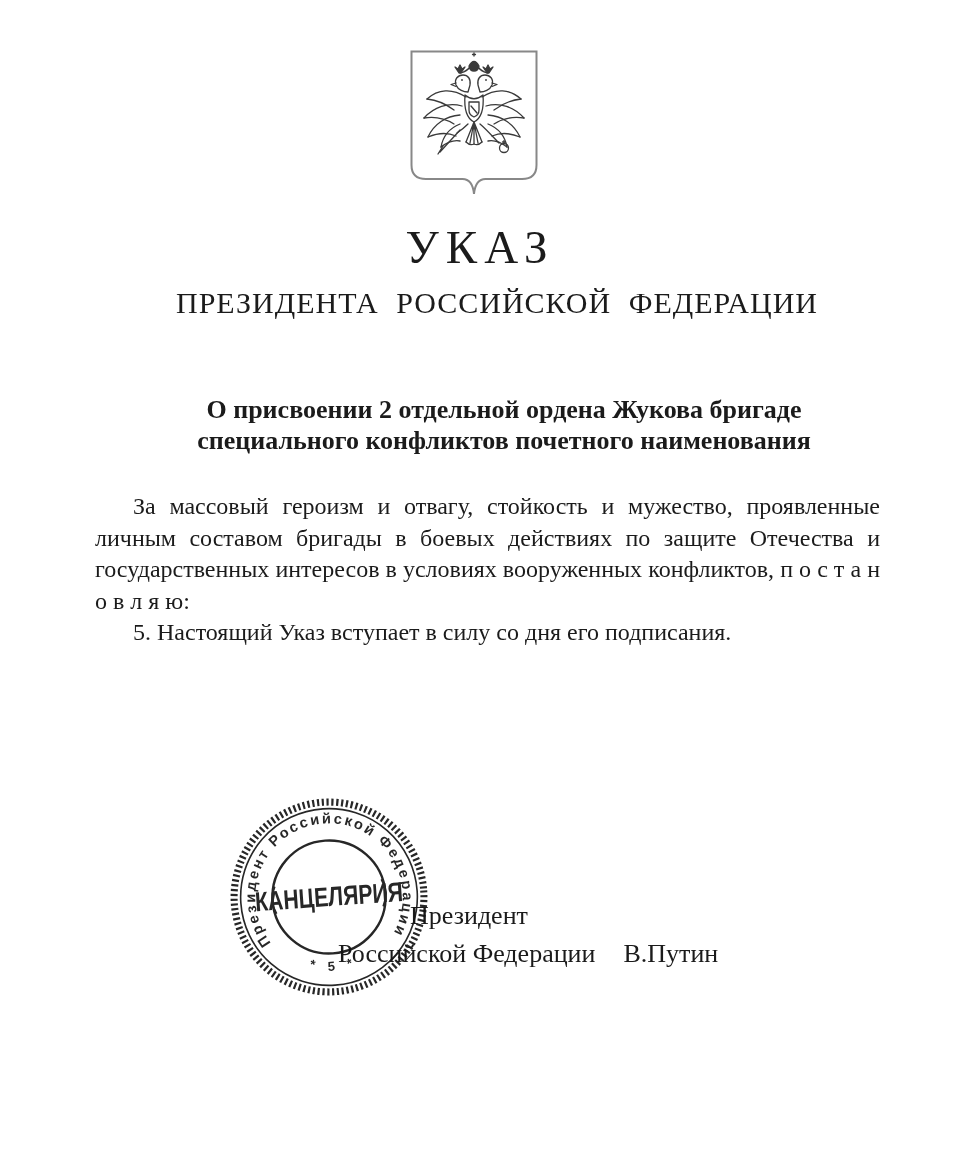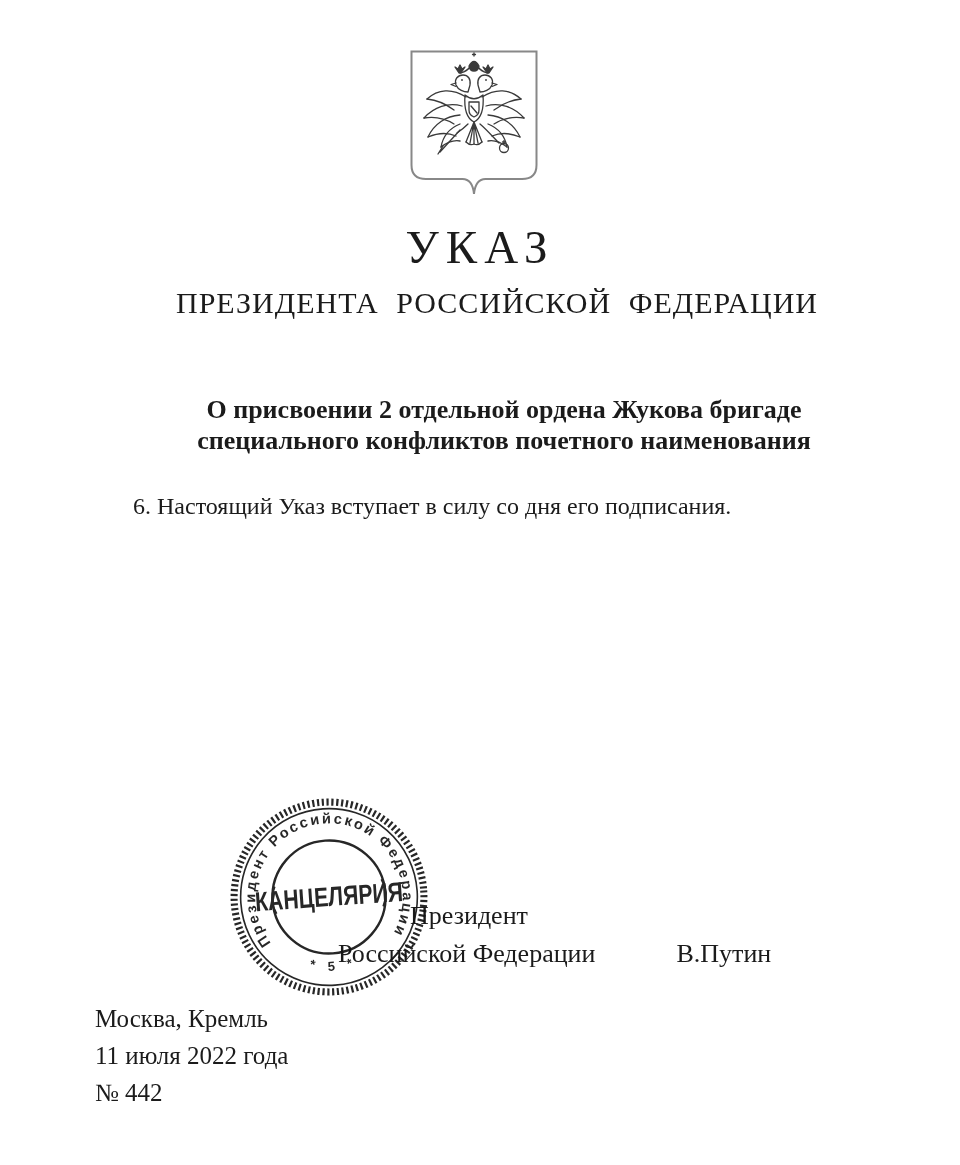--- a/index.html
+++ b/index.html
@@ -31,21 +31,21 @@
     position:absolute;top:491px;left:95px;width:785px;
     font-size:24px;line-height:31.5px;text-align:justify;
   }
   .doc-body p{margin:0;text-indent:38px;}
   .signature{
     position:absolute;top:901px;left:338px;
     font-size:26px;line-height:30px;white-space:nowrap;
   }
   .sig-title-1{width:262px;text-align:center;margin-bottom:8px;}
   .sig-row{display:flex;}
-  .sig-name{margin-left:81px;}
+  .sig-name{margin-left:28px;}
   .footer{
     position:absolute;top:1000px;left:95px;
     font-size:25px;line-height:37px;
   }
   .stamp{
     position:absolute;left:226px;top:794px;width:206px;height:206px;
     transform:rotate(-4deg);
     opacity:0.92;
     pointer-events:none;
   }
@@ -105,21 +105,22 @@
 
   <h1 class="doc-title">УКАЗ</h1>
   <h2 class="doc-subtitle">ПРЕЗИДЕНТА РОССИЙСКОЙ ФЕДЕРАЦИИ</h2>
 
   <div class="doc-subject">
     <div>О присвоении 2 отдельной ордена Жукова бригаде</div>
     <div>специального конфликтов почетного наименования</div>
   </div>
 
   <div class="doc-body">
-    <p>6. Настоящий Указ вступает в силу со дня его подписания.</p>
+    <p>За массовый героизм и отвагу, стойкость и мужество, проявленные личным составом бригады в боевых действиях по защите Отечества и государственных интересов в условиях вооруженных конфликтов, п о с т а н о в л я ю:</p>
+    <p>5. Настоящий Указ вступает в силу со дня его подписания.</p>
   </div>
 
   <div class="signature">
     <div class="sig-title-1">Президент</div>
     <div class="sig-row">
       <span>Российской Федерации</span>
       <span class="sig-name">В.Путин</span>
     </div>
   </div>
 
@@ -141,19 +142,14 @@
       </text>
       <text font-weight="bold" font-size="13" letter-spacing="5" fill="#151515">
         <textPath href="#arcBot" startOffset="50%" text-anchor="middle">* 5 *</textPath>
       </text>
       <g transform="translate(102,111) scale(0.78,1)">
         <text x="0" y="0" text-anchor="middle" font-weight="bold" font-size="27" fill="#151515">КАНЦЕЛЯРИЯ</text>
       </g>
     </svg>
   </div>
 
-  <div class="footer">
-    <div>Москва, Кремль</div>
-    <div>11 июля 2022 года</div>
-    <div>№ 442</div>
-  </div>
 
 </div>
 
 </body></html>

